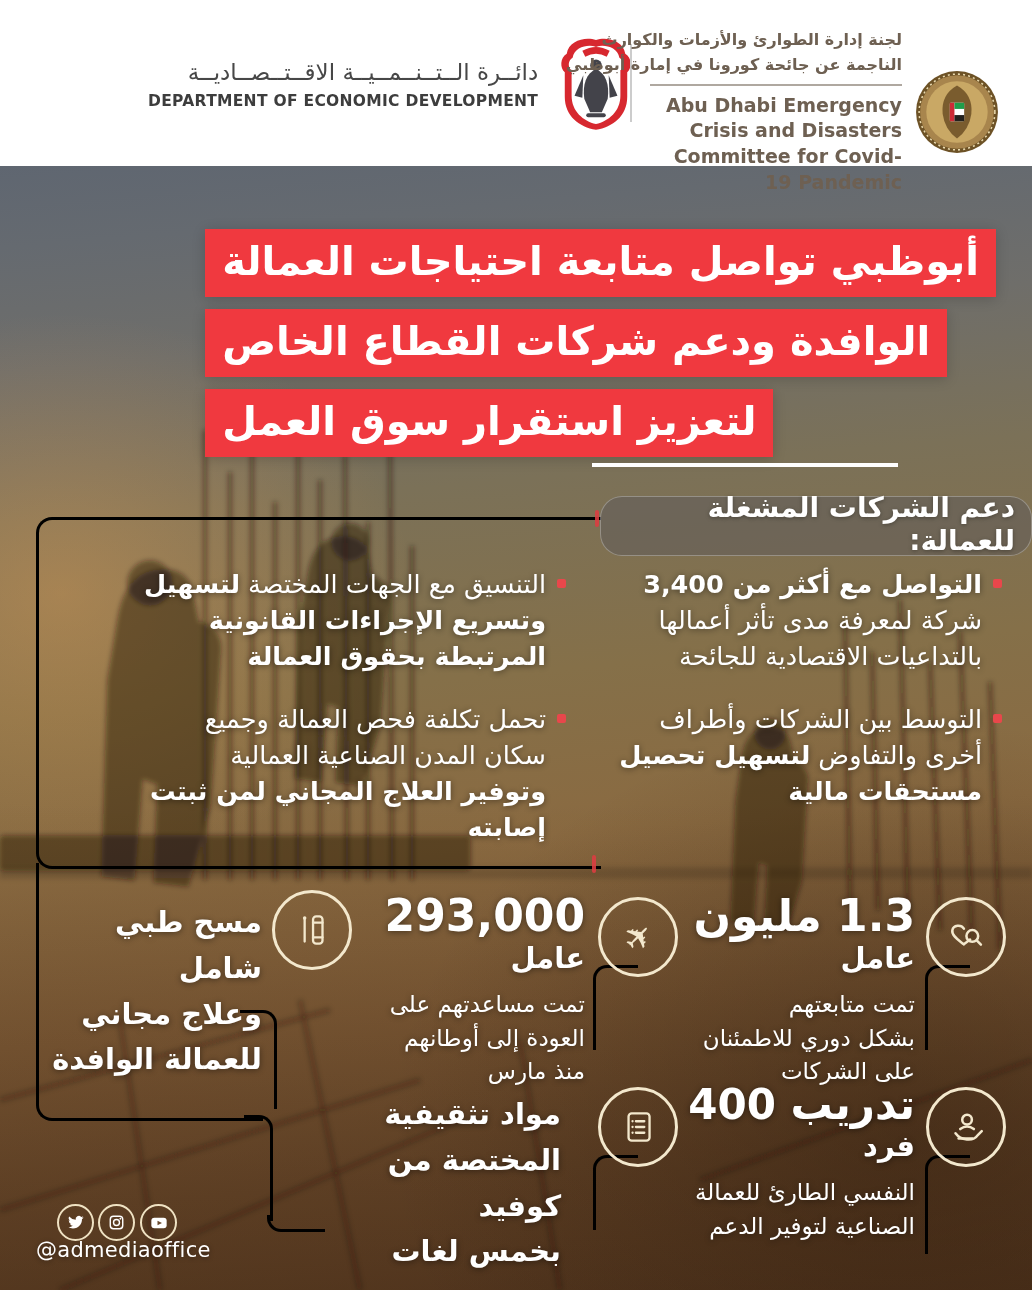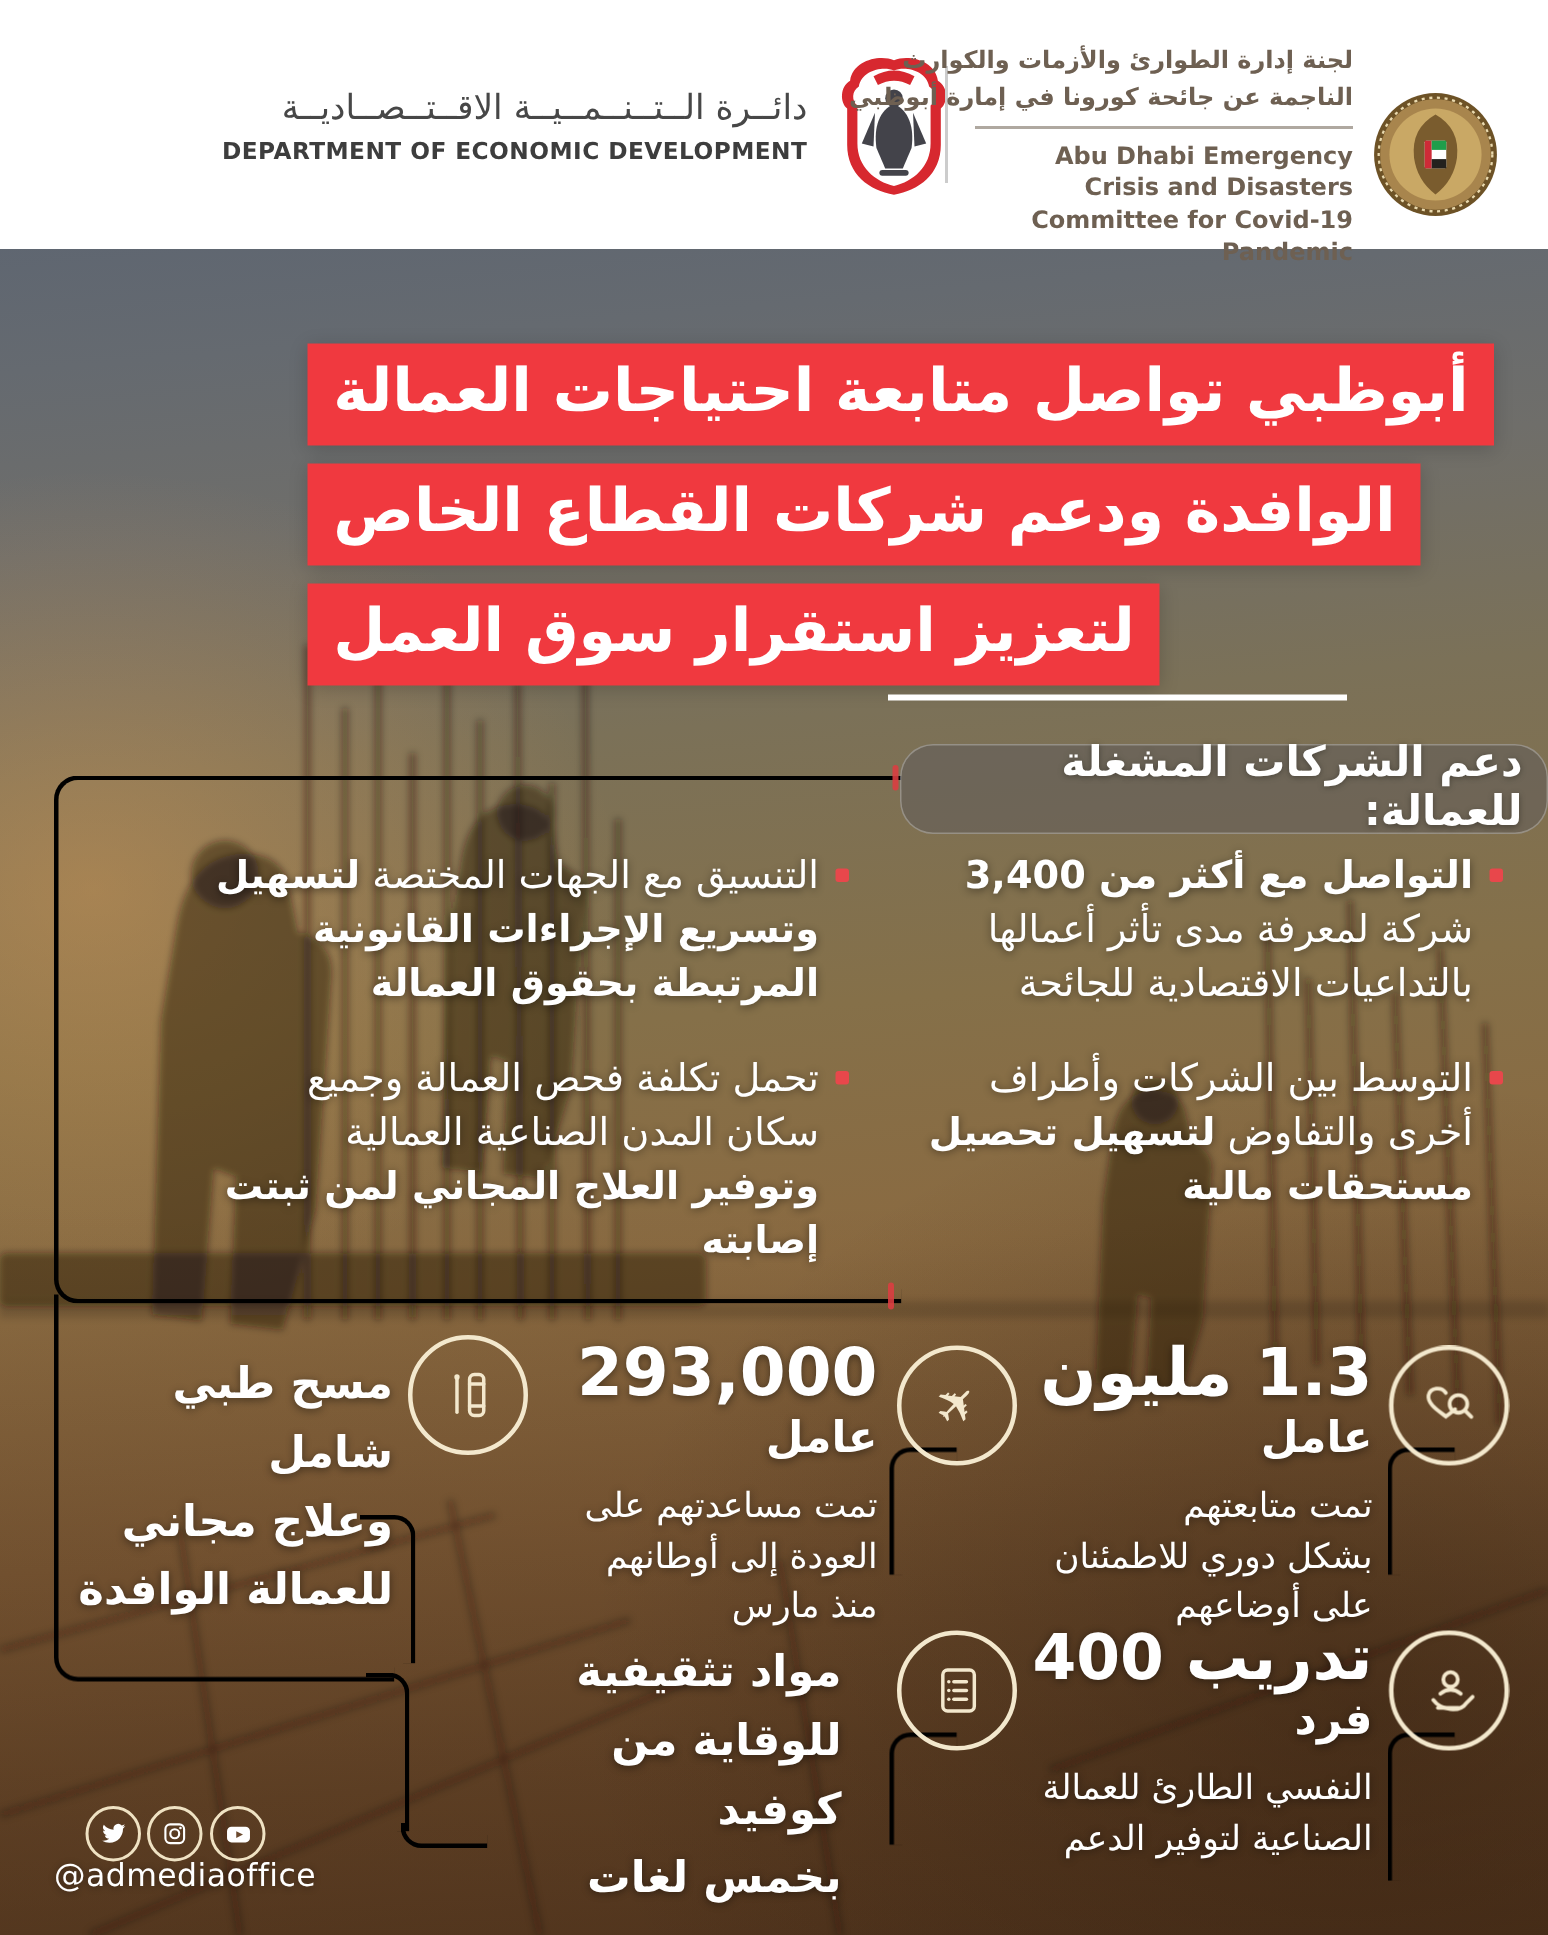--- a/index.html
+++ b/index.html
@@ -20,21 +20,21 @@
   .topbar{position:absolute;left:0;top:0;width:100%;height:166px;background:#ffffff;z-index:6;}
   .ded{position:absolute;left:148px;top:26px;height:116px;display:flex;align-items:center;gap:18px;}
   .ded-text{display:flex;flex-direction:column;align-items:flex-end;gap:7px;}
   .ded-ar{font-size:23px;color:#474747;direction:rtl;white-space:nowrap;}
   .ded-en{font-size:15.5px;font-weight:bold;color:#3d3d3d;letter-spacing:.3px;white-space:nowrap;}
   .logo-divider{position:absolute;left:630px;top:44px;width:2px;height:78px;background:#cccccc;}
   .committee{position:absolute;left:650px;top:28px;display:flex;align-items:center;gap:12px;}
   .com-text{display:flex;flex-direction:column;align-items:flex-end;color:#6e6052;width:252px;}
   .com-ar{font-size:16px;font-weight:bold;line-height:1.55;direction:rtl;white-space:nowrap;}
   .com-rule{width:100%;border-top:2px solid #6e6052;opacity:.55;margin:6px 0 7px;}
-  .com-en{font-size:16px;font-weight:bold;line-height:1.35;text-align:right;}
+  .com-en{font-size:19px;font-weight:bold;line-height:1.35;text-align:right;}
 
   
   .title-wrap{position:absolute;top:229px;right:36px;display:flex;flex-direction:column;
     align-items:flex-end;gap:12px;z-index:3;direction:rtl;}
   .title-line{background:#f0393f;color:#fff;font-size:40px;font-weight:bold;line-height:1.05;
     padding:11px 17px 15px;white-space:nowrap;box-shadow:0 2px 12px rgba(0,0,0,.18);}
   .white-rule{position:absolute;left:592px;top:463px;width:306px;height:4px;background:#fff;z-index:3;}
 
   
   .sec-head{position:absolute;background:rgba(86,86,96,.40);border:1px solid rgba(255,255,255,.28);
@@ -239,21 +239,21 @@
       <circle cx="26" cy="19" r="5.6"></circle>
         <path d="M30.2 23.2 L34.2 27.2"></path>
     </svg>
   </div>
   <div class="stat" id="st-1">
     <div class="big">1.3 مليون</div>
     <div class="unit">عامل</div>
     <div class="desc">
       <div>تمت متابعتهم</div>
       <div>بشكل دوري للاطمئنان</div>
-      <div>على أوضاعهم</div>
+      <div>على الشركات</div>
     </div>
   </div>
 
   <div class="icon-circle" id="ic-2">
     <span class="plane-glyph">✈</span>
   </div>
   <div class="stat" id="st-2">
     <div class="big">293,000</div>
     <div class="unit">عامل</div>
     <div class="desc">
@@ -301,21 +301,21 @@
       <path d="M18 14.5 h8"></path>
         <path d="M18 20 h8"></path>
         <path d="M18 25.5 h8"></path>
       <path d="M14.8 14.5 h.01"></path>
         <path d="M14.8 20 h.01"></path>
         <path d="M14.8 25.5 h.01"></path>
     </svg>
   </div>
   <div class="stat textonly" id="st-5">
     <div>مواد تثقيفية</div>
-    <div>للوقاية من كوفيد</div>
+    <div>المختصة من كوفيد</div>
     <div>بخمس لغات</div>
   </div>
 
   <div class="soc" id="soc-tw">
     <svg width="17" height="17" viewBox="0 0 24 24" fill="currentColor">
       <path d="M23.4 4.8c-.8.36-1.66.6-2.56.72a4.5 4.5 0 0 0 1.97-2.48c-.87.52-1.83.9-2.85 1.1a4.48 4.48 0 0 0-7.64 4.1A12.7 12.7 0 0 1 3.1 3.57a4.48 4.48 0 0 0 1.39 5.98 4.4 4.4 0 0 1-2.03-.56v.06a4.48 4.48 0 0 0 3.6 4.4c-.66.18-1.36.2-2.03.08a4.48 4.48 0 0 0 4.18 3.11A9 9 0 0 1 1.54 18.5a12.67 12.67 0 0 0 6.87 2.01c8.24 0 12.75-6.83 12.75-12.75l-.01-.58a9.1 9.1 0 0 0 2.25-2.38z"></path>
     </svg>
   </div>
   <div class="soc" id="soc-ig">
     <svg width="17" height="17" viewBox="0 0 24 24" fill="none" stroke="currentColor" stroke-width="2">

